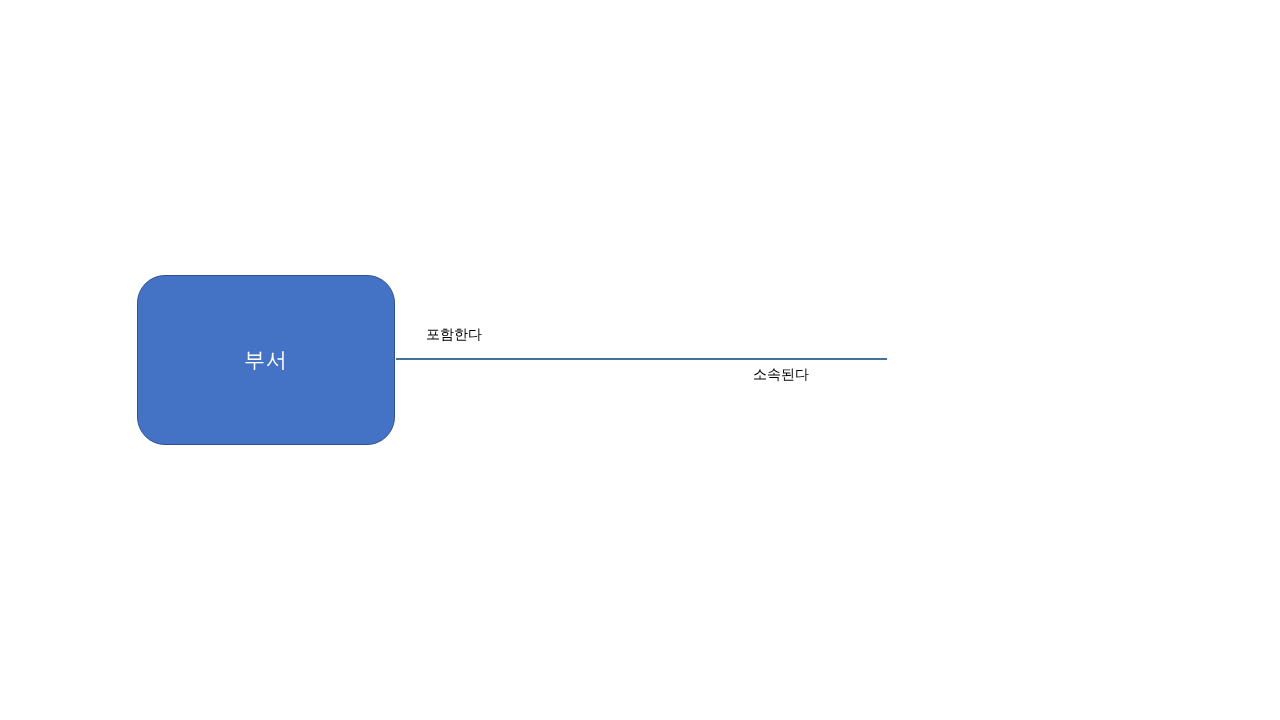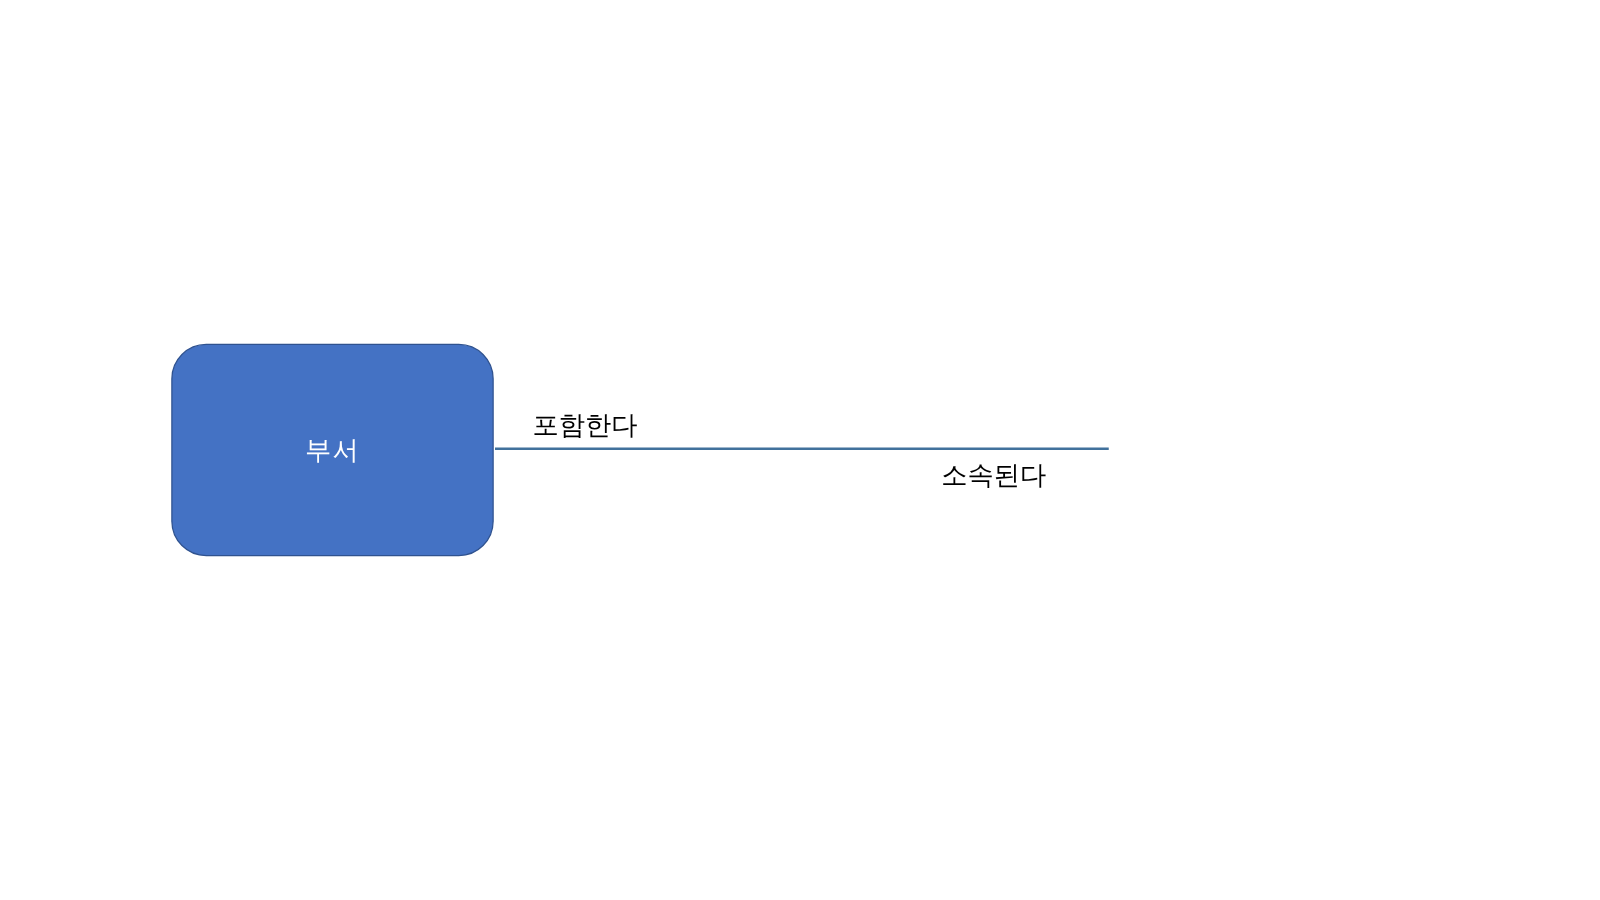--- a/index.html
+++ b/index.html
@@ -42,21 +42,21 @@
     position: absolute;
     left: 396px;
     top: 358px;
     width: 491px;
     height: 2px;
     background: #41719C;
   }
   .rel-label {
     position: absolute;
     color: #000000;
-    font-size: 21px;
+    font-size: 14px;
     white-space: nowrap;
   }
   .rel-label-contains {
     left: 426px;
     top: 326px;
   }
   .rel-label-belongs {
     left: 753px;
     top: 366px;
   }

